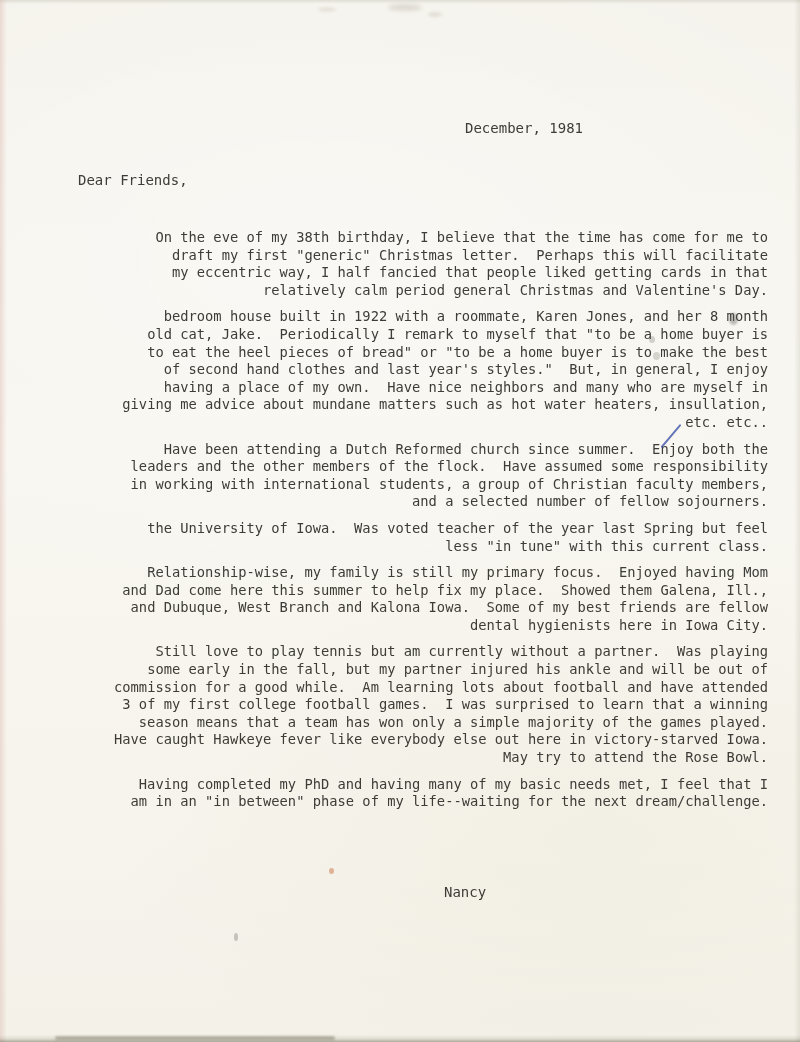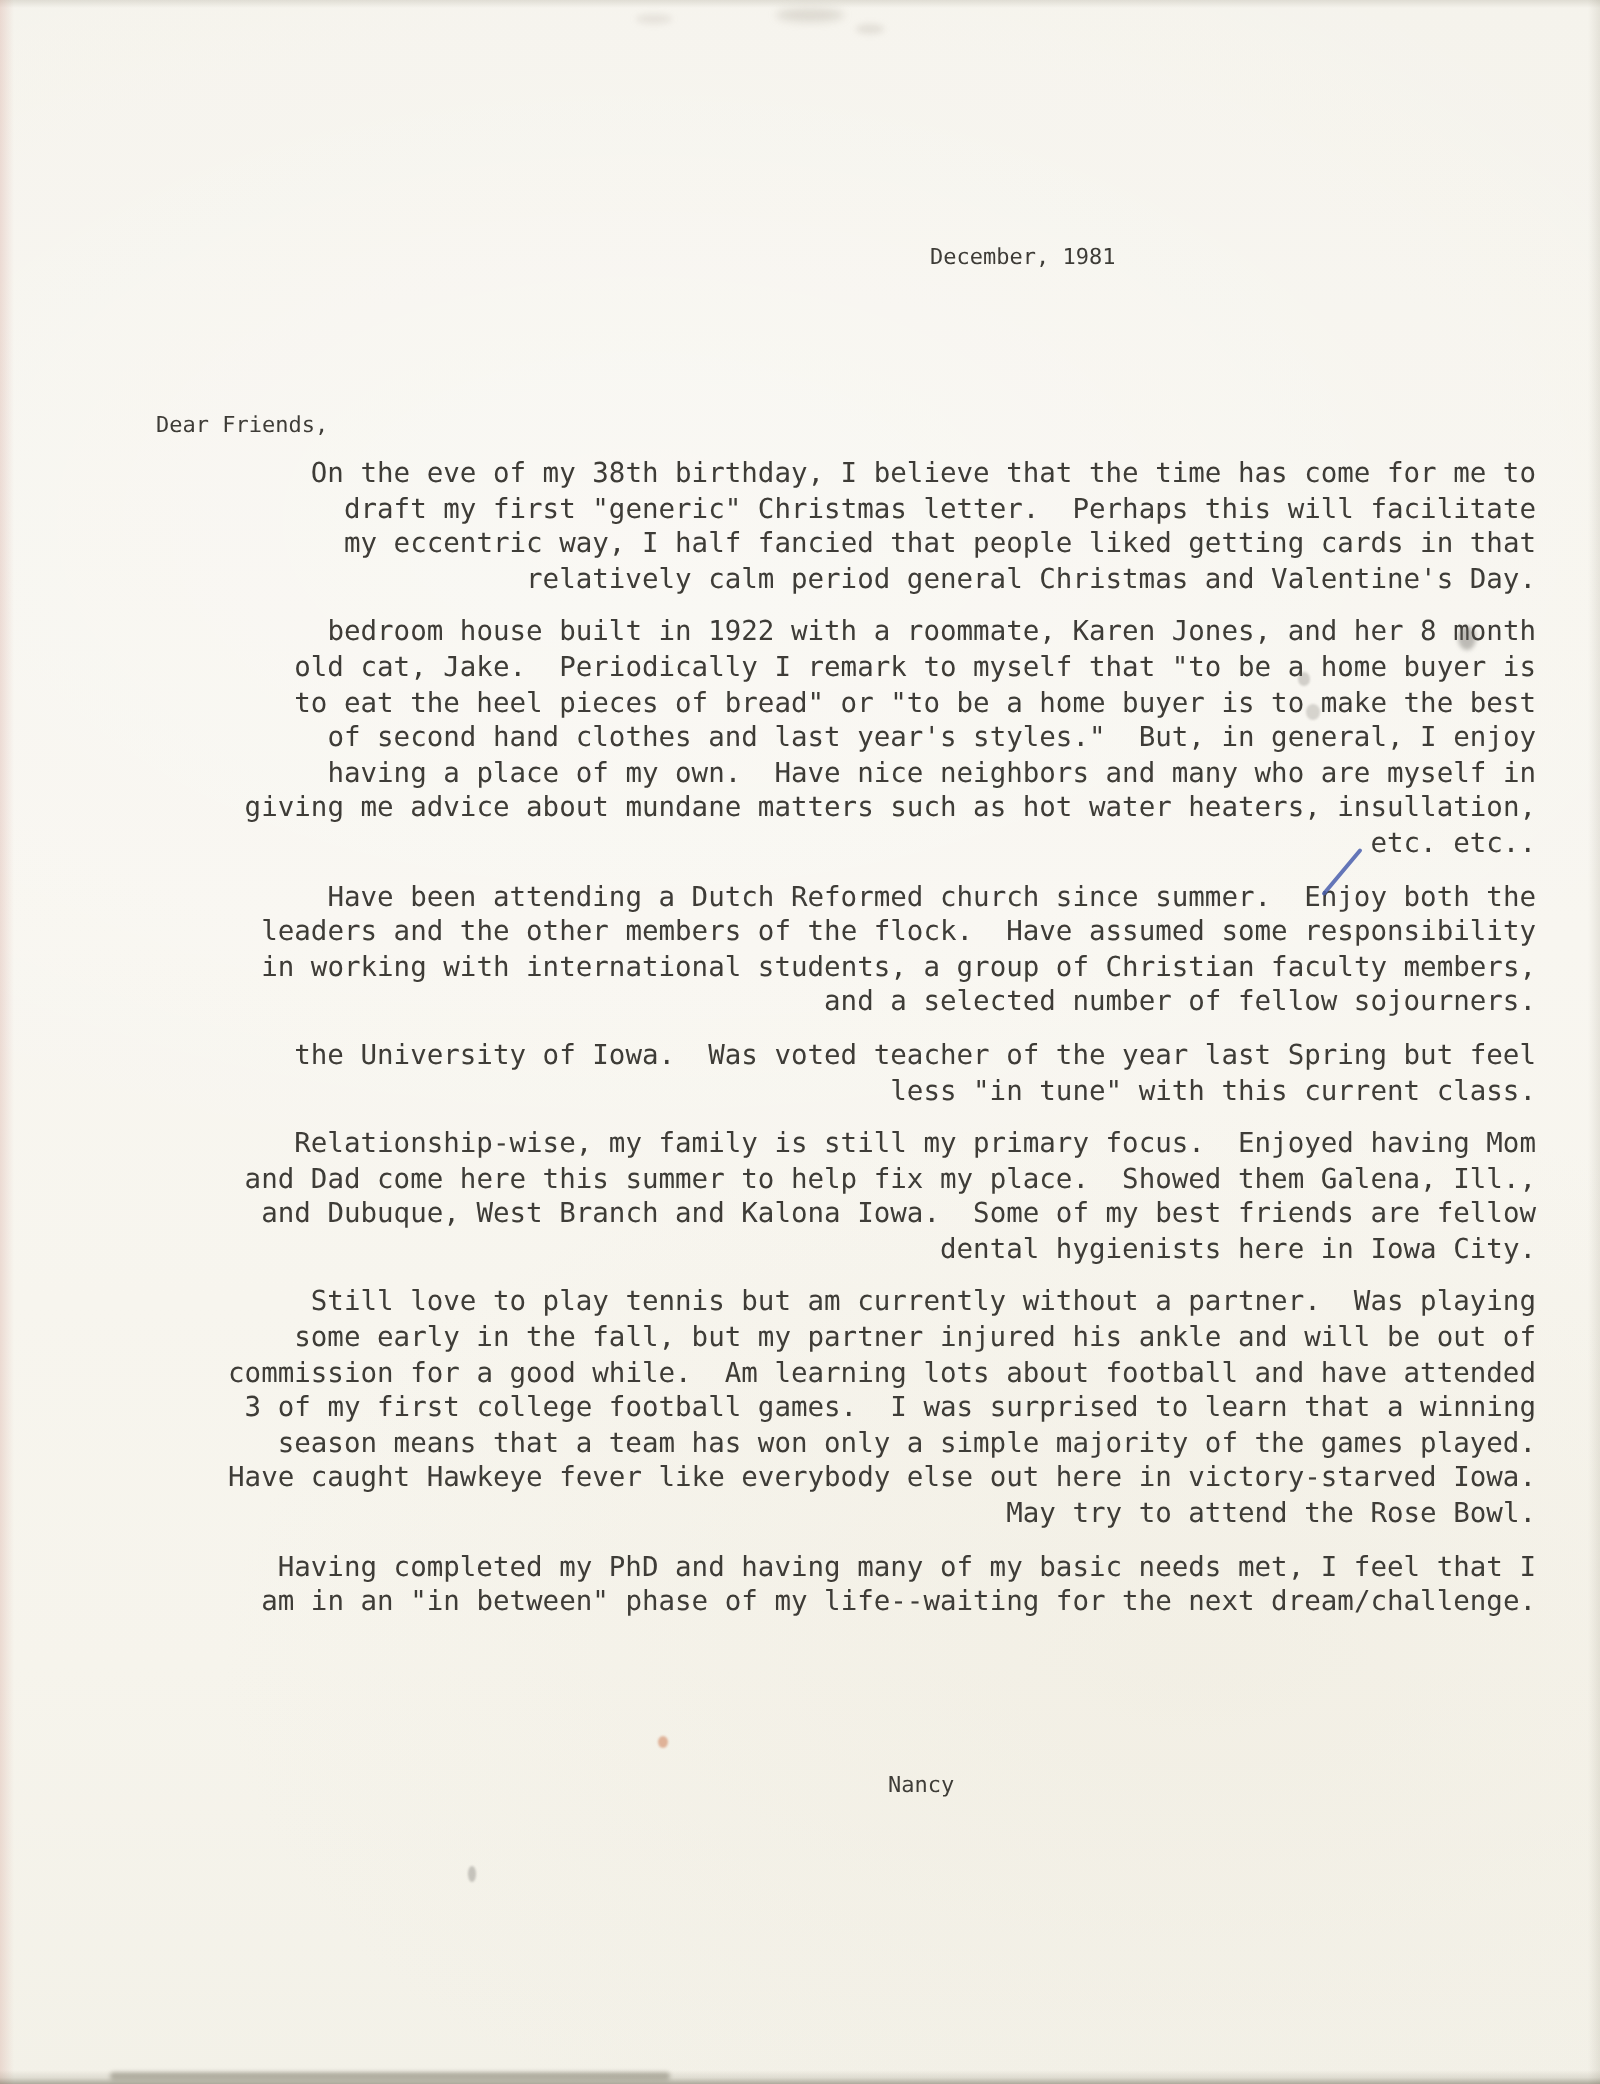--- a/index.html
+++ b/index.html
@@ -13,21 +13,21 @@
   .page {
     position: absolute; inset: 0;
     background:
       radial-gradient(ellipse 900px 500px at 40% 25%, rgba(255,255,255,0.35), rgba(255,255,255,0) 70%),
       radial-gradient(ellipse 700px 400px at 75% 80%, rgba(235,230,215,0.35), rgba(235,230,215,0) 70%),
       linear-gradient(180deg, #f5f3ec 0%, #f8f6f0 45%, #f6f4ec 80%, #f3f1e8 100%);
   }
   .txt {
     position: absolute;
     color: #3e3c37;
-    font-size: 11px;
+    font-size: 14px;
     line-height: 17.6px;
     white-space: pre;
     letter-spacing: 0;
   }
   #letter-body { position: absolute; left: 78px; top: 229px; width: 690px; text-align: right; }
   .para { margin: 0 0 9px 0; }
   .line {
     color: #3e3c37;
     font-size: 13.75px;
     line-height: 17.6px;
@@ -76,21 +76,21 @@
 <body>
 
 <div class="page">
   <div class="edge-top"></div>
   <div class="edge-left"></div>
   <div class="edge-right"></div>
   <div class="edge-bottom"></div>
 
   <div class="txt" style="left:465px; top:120px;">December, 1981</div>
 
-  <div class="txt" style="left:78px; top:204px;text-align:right;">Dear Friends,</div>
+  <div class="txt" style="left:78px; top:172px;text-align:right;">Dear Friends,</div>
 
   <div id="letter-body">
       <div class="para">
         <div class="line">On the eve of my 38th birthday, I believe that the time has come for me to</div>
         <div class="line">draft my first "generic" Christmas letter.  Perhaps this will facilitate</div>
         <div class="line">my eccentric way, I half fancied that people liked getting cards in that</div>
         <div class="line">relatively calm period general Christmas and Valentine's Day.</div>
       </div>
       <div class="para">
         <div class="line">bedroom house built in 1922 with a roommate, Karen Jones, and her 8 month</div>

